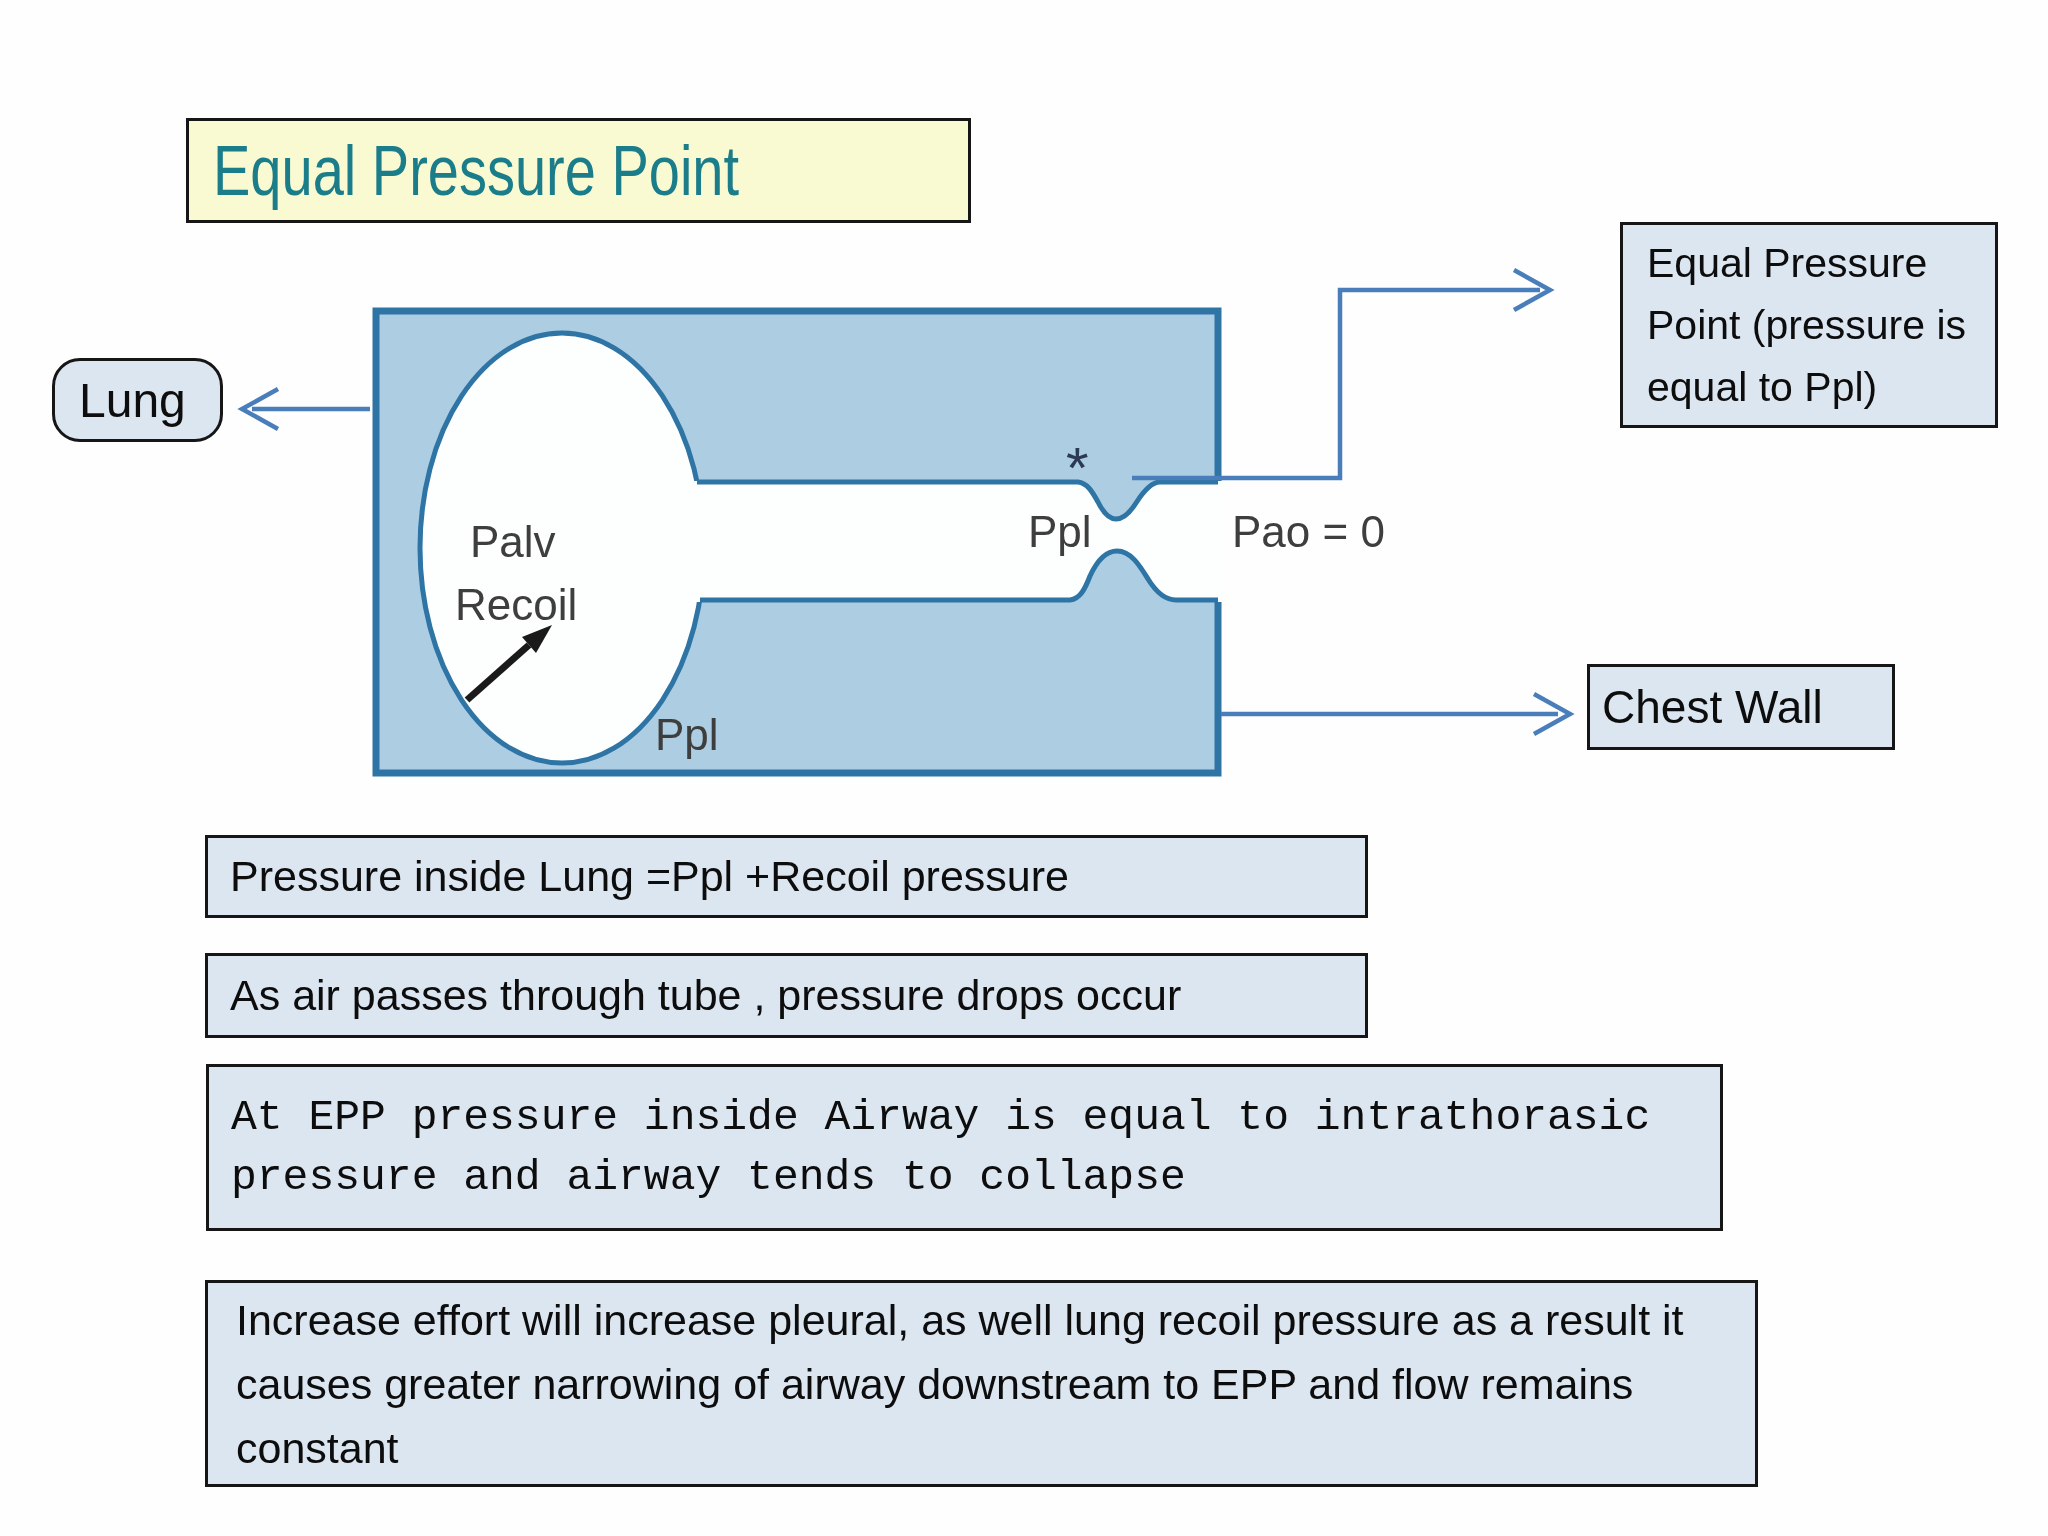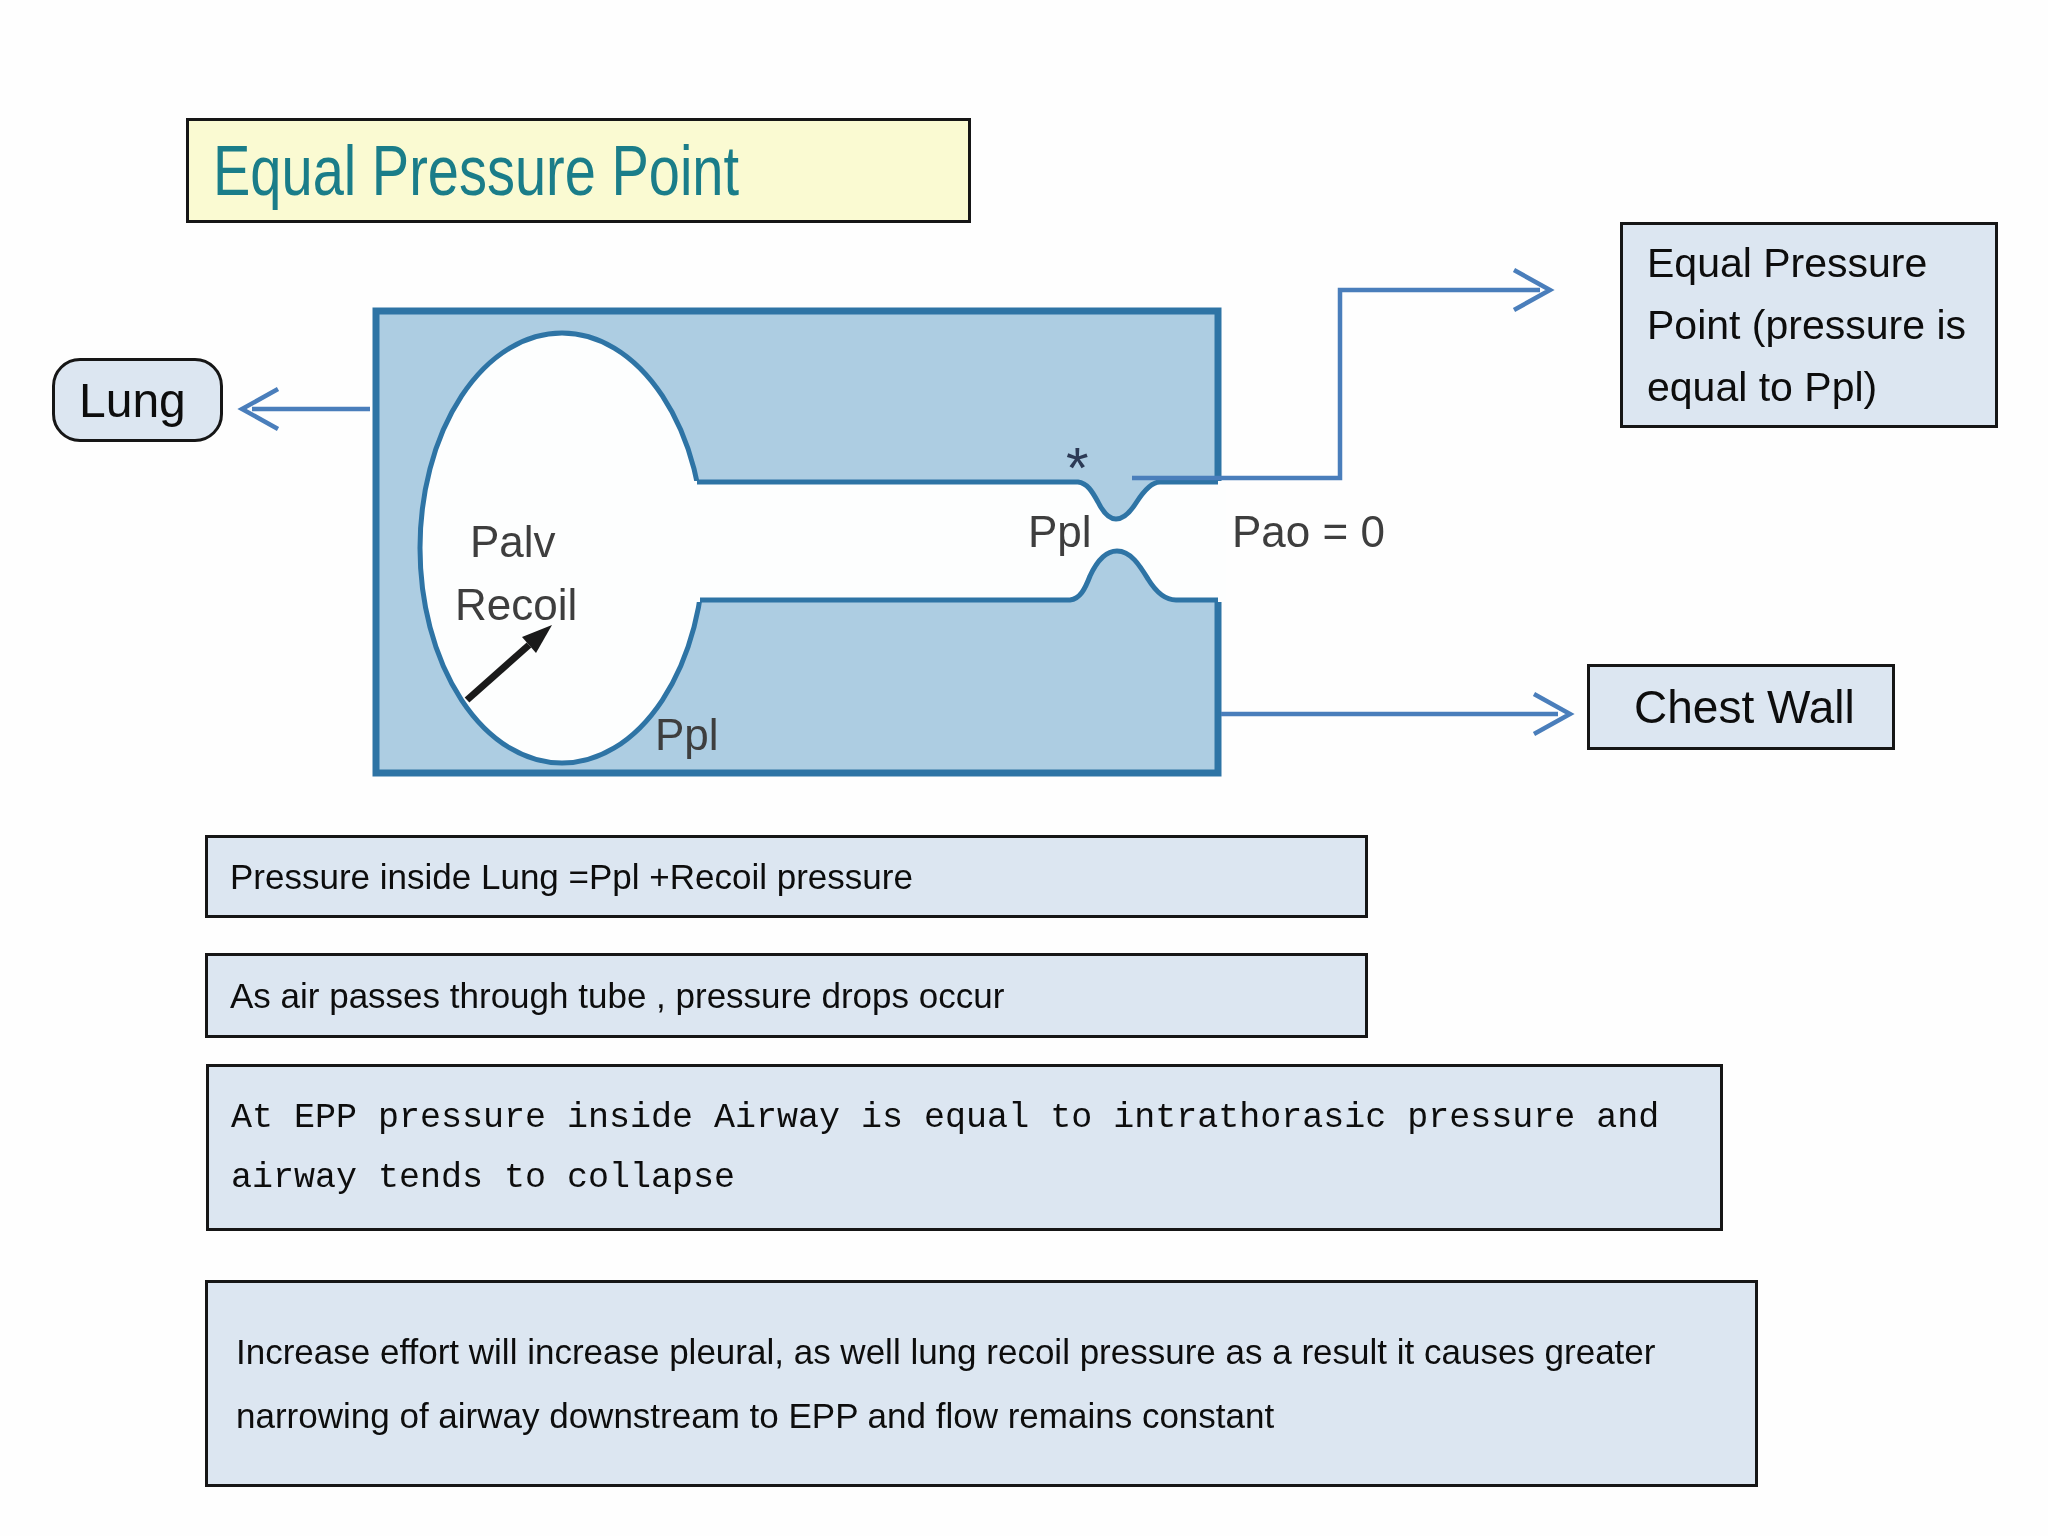--- a/index.html
+++ b/index.html
@@ -13,22 +13,22 @@
     display:flex; align-items:center; color:#0d0d0d;
   }
   .title-box { left:186px; top:118px; width:785px; height:105px; background:#FAFAD2; }
   .title-box .title-text {
     font-size:70px; color:#1A7D89; white-space:nowrap;
     transform:scale(0.8,1); transform-origin:0 50%; padding-left:30px;
   }
   .callout { background:#DCE6F1; }
   .lung-box  { left:52px;   top:358px; width:171px; height:84px;  font-size:48px; padding-left:24px;border-radius:28px; }
   .epp-box   { left:1620px; top:222px; width:378px; height:206px; font-size:41px; line-height:62px; padding:8px 24px; }
-  .chest-box { left:1587px; top:664px; width:308px; height:86px;  font-size:46px; padding-left:44px;align-items:center; }
-  .note { background:#DCE6F1; font-size:35px; padding:0 22px; }
+  .chest-box { left:1587px; top:664px; width:308px; height:86px;  font-size:46px; padding-left:12px;align-items:center; }
+  .note { background:#DCE6F1; font-size:43px; padding:0 22px; }
   .n1 { left:205px; top:835px;  width:1163px; height:83px; }
   .n2 { left:205px; top:953px;  width:1163px; height:85px;text-align:center; }
   .n3 { left:206px; top:1064px; width:1517px; height:167px; line-height:60px;font-family:Liberation Mono, monospace; }
   .n4 { left:205px; top:1280px; width:1553px; height:207px; line-height:64px;padding-left:28px; }
   .diagram-label { font-family:"Liberation Sans", sans-serif; fill:#3E3E3E; }
 </style>
 </head>
 <body>
 
 <div id="page">

